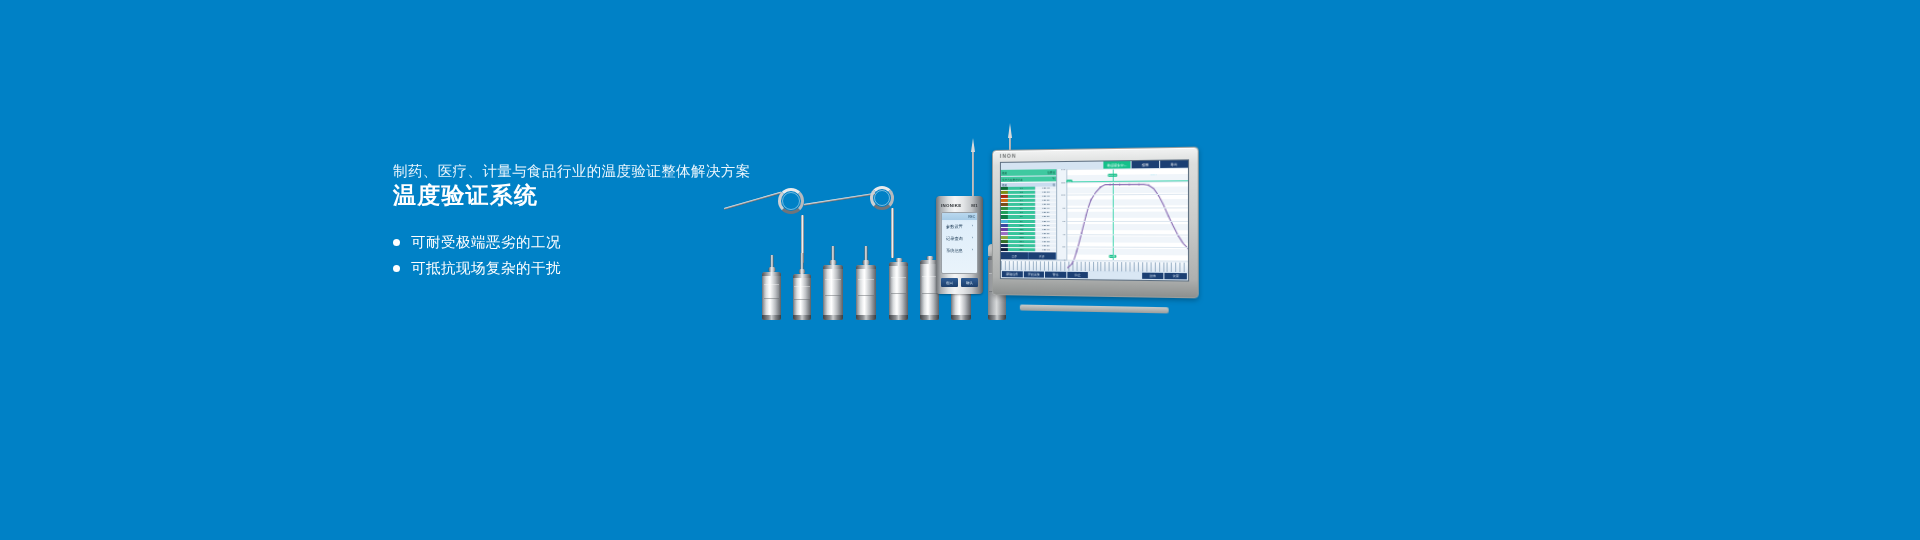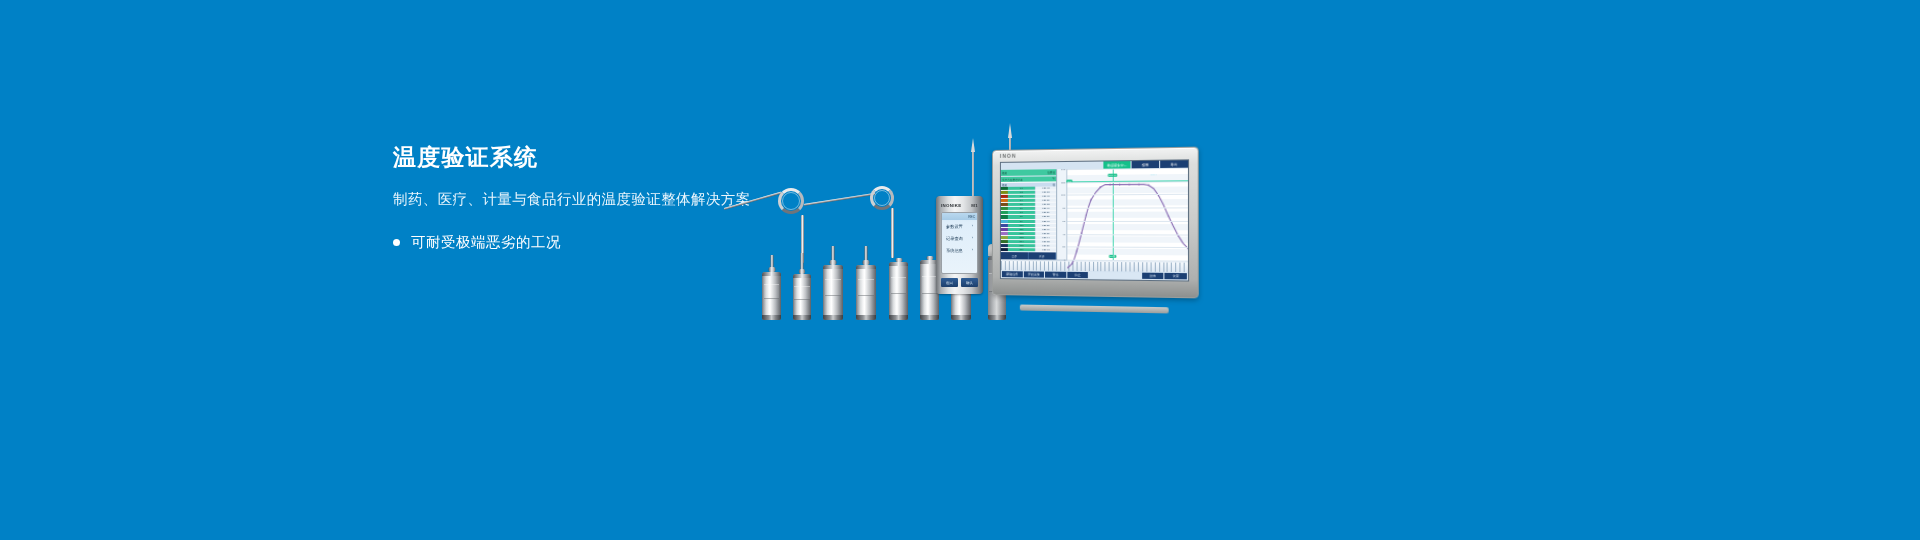--- a/index.html
+++ b/index.html
@@ -244,26 +244,30 @@
     background:linear-gradient(to bottom,#c9cccb,#9a9d9c);
     border-radius:2px;
   }
 </style>
 </head>
 <body>
 
 <div id="banner">
 
   <div id="copy">
+    <div id="subhead">制药、医疗、计量与食品行业的温度验证整体解决方案</div>
     <div id="headline">温度验证系统</div>
-    <div id="subhead">制药、医疗、计量与食品行业的温度验证整体解决方案</div>
     <ul id="bullets">
       <li class="bullet">
         <span class="bullet-dot"></span>
         <span class="bullet-text">可耐受极端恶劣的工况</span>
+      </li>
+      <li class="bullet">
+        <span class="bullet-dot"></span>
+        <span class="bullet-text">可抵抗现场复杂的干扰</span>
       </li>
     </ul>
   </div>
 
   <div id="product">
 
     <div class="coil-wire" style="left:24px; top:88px; width:60px; transform:rotate(-16deg); transform-origin:left center;"></div>
     <div class="coil" style="left:78px; top:68px; width:26px; height:26px;"></div>
     <div class="coil-wire" style="left:104px; top:84px; width:72px; transform:rotate(-9deg); transform-origin:left center;"></div>
     <div class="coil" style="left:170px; top:66px; width:24px; height:24px;"></div>

